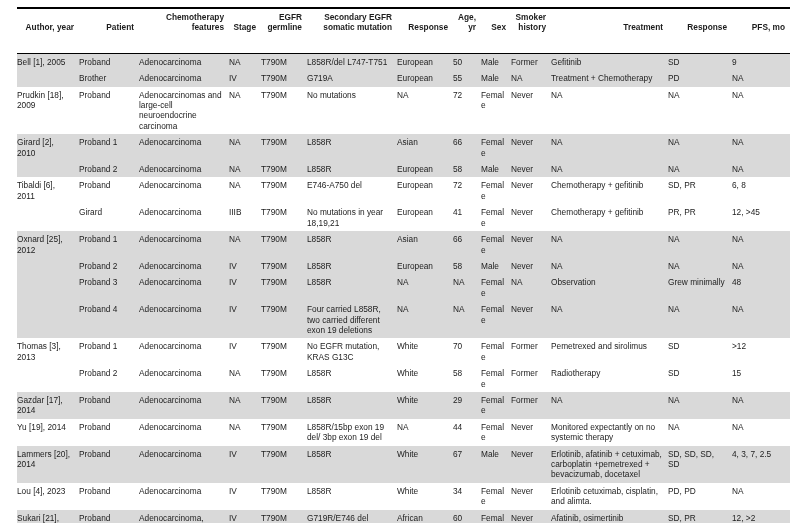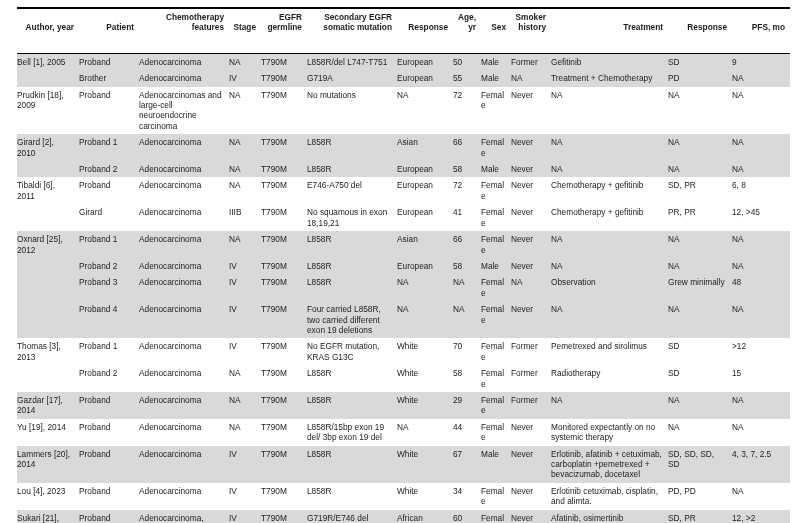--- a/index.html
+++ b/index.html
@@ -186,21 +186,21 @@
           <td>Never</td>
           <td>Chemotherapy + gefitinib</td>
           <td>SD, PR</td>
           <td>6, 8</td>
         </tr>
         <tr class="plain">
           <td>Girard</td>
           <td>Adenocarcinoma</td>
           <td>IIIB</td>
           <td>T790M</td>
-          <td>No squamous in exon 18,19,21</td>
+          <td>No mutations in year 18,19,21</td>
           <td>European</td>
           <td>41</td>
           <td>Female</td>
           <td>Never</td>
           <td>Chemotherapy + gefitinib</td>
           <td>PR, PR</td>
           <td>12, &gt;45</td>
         </tr>
         <tr class="shaded">
           <td rowspan="4">Oxnard [25], 2012</td>

